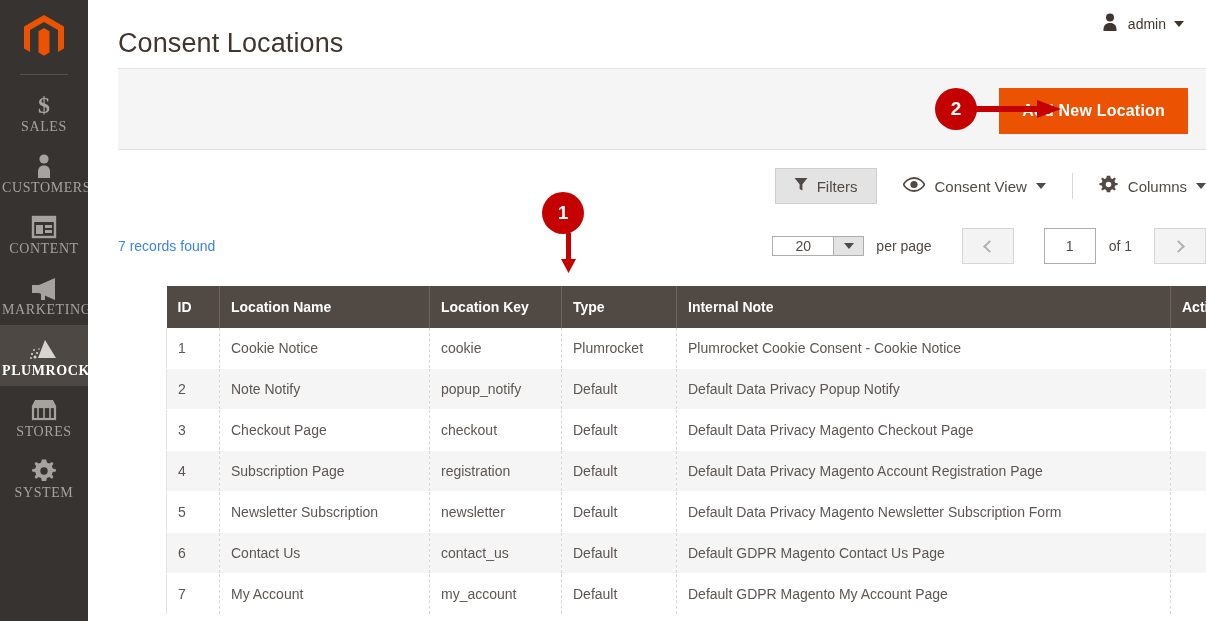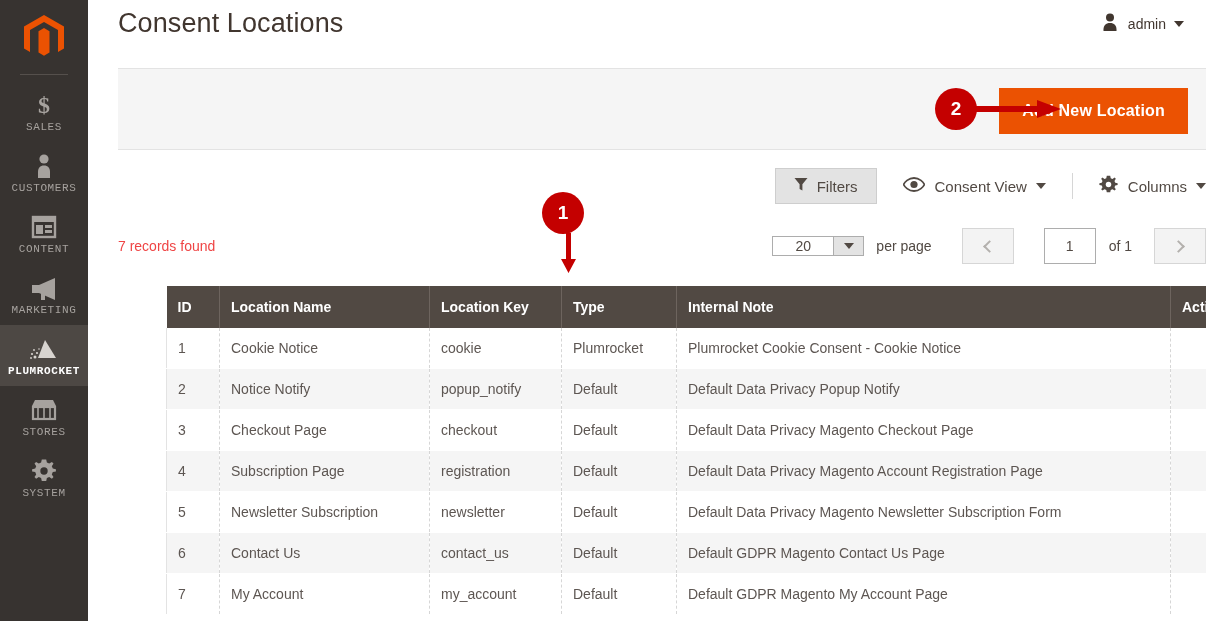--- a/index.html
+++ b/index.html
@@ -36,37 +36,37 @@
     cursor: pointer;
   }
   .nav-item.active { background: #4d4844; color: #ffffff; }
   .nav-icon {
     display: block; height: 28px; line-height: 28px;
     margin-bottom: 3px;
   }
   .nav-icon svg { display: inline-block; vertical-align: middle; }
   .nav-label {
     display: block;
-    font-size: 11px;
+    font-size: 14px;
     letter-spacing: .6px;
     line-height: 12px;
-    font-family: Liberation Mono, monospace;
+    font-family: Liberation Serif, serif;
   }
   .nav-item.active .nav-label { font-weight: bold; color: #fff; }
 
   
   .main { flex: 1 1 auto; position: relative; background: #fff; height: 621px; }
 
   .topbar {
     height: 58px;
     position: relative;
   }
   .page-title {
     position: absolute;
-    left: 30px; top: 8px;
+    left: 30px; top: 28px;
     font-size: 27px;
     color: #41362f;
     font-weight: normal;
     letter-spacing: .1px;
   }
   .admin-menu {
     position: absolute;
     right: 22px; top: 12px;
     display: flex; align-items: center;
     cursor: pointer;
@@ -150,21 +150,21 @@
   }
 
   
   .grid-meta {
     position: absolute;
     left: 30px; top: 228px;
     width: 1088px; height: 46px;
   }
   .records-found {
     position: absolute; left: 0; top: 10px;
-    font-size: 14px; color: #ef4444;
+    font-size: 14px; color: #3b82f6;
   }
   .pager {
     position: absolute; right: 0; top: 0;
     display: flex; align-items: center;
   }
   .perpage {
     display: flex; align-items: stretch;
     border: 1px solid #adadad;
     background: #fff;
     height: 20px;
@@ -477,21 +477,21 @@
             <tr>
               <td class="col-id">1</td>
               <td class="col-name">Cookie Notice</td>
               <td class="col-key">cookie</td>
               <td class="col-type">Plumrocket</td>
               <td class="col-note">Plumrocket Cookie Consent - Cookie Notice</td>
               <td class="col-action"></td>
             </tr>
             <tr>
               <td class="col-id">2</td>
-              <td class="col-name">Notice Notify</td>
+              <td class="col-name">Note Notify</td>
               <td class="col-key">popup_notify</td>
               <td class="col-type">Default</td>
               <td class="col-note">Default Data Privacy Popup Notify</td>
               <td class="col-action"></td>
             </tr>
             <tr>
               <td class="col-id">3</td>
               <td class="col-name">Checkout Page</td>
               <td class="col-key">checkout</td>
               <td class="col-type">Default</td>

